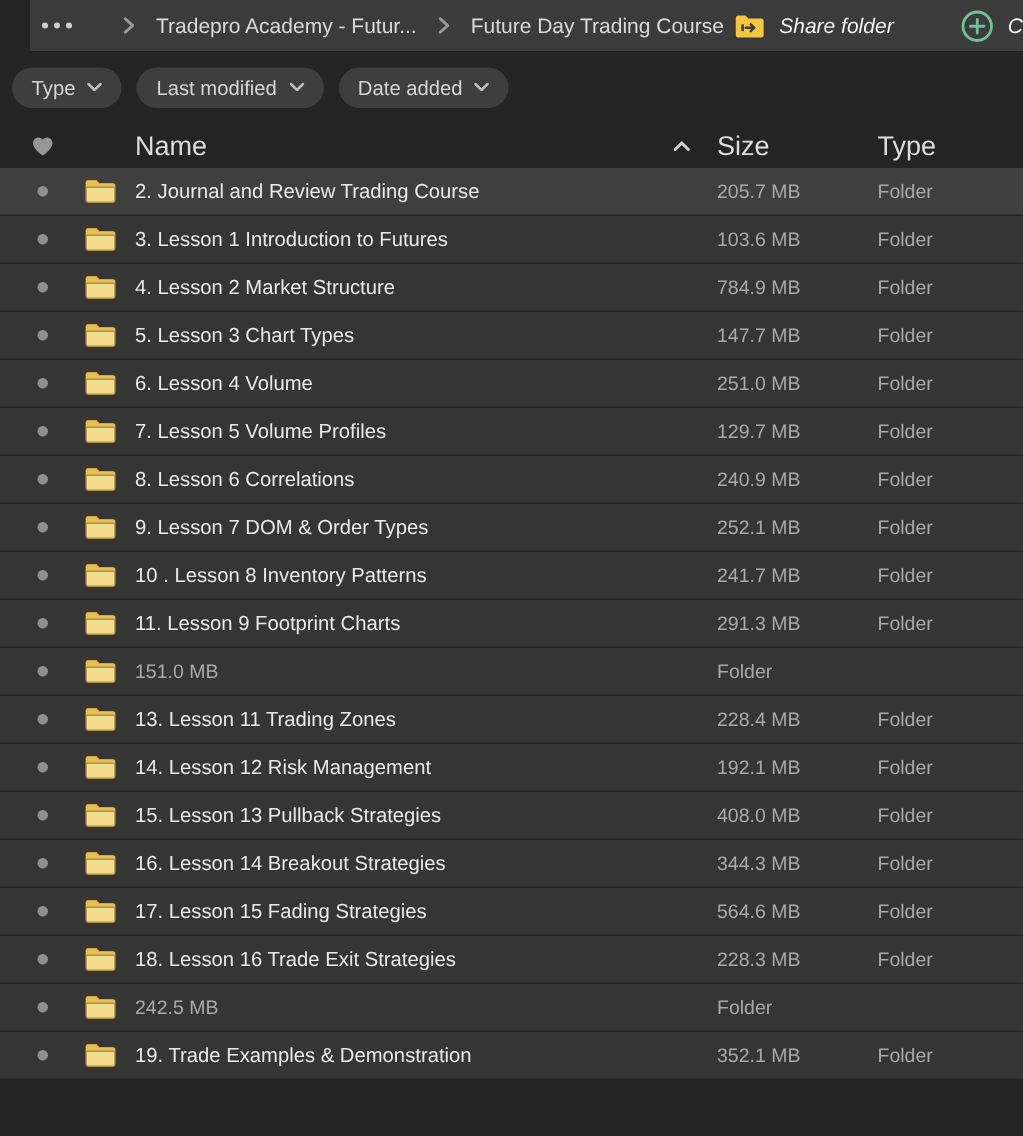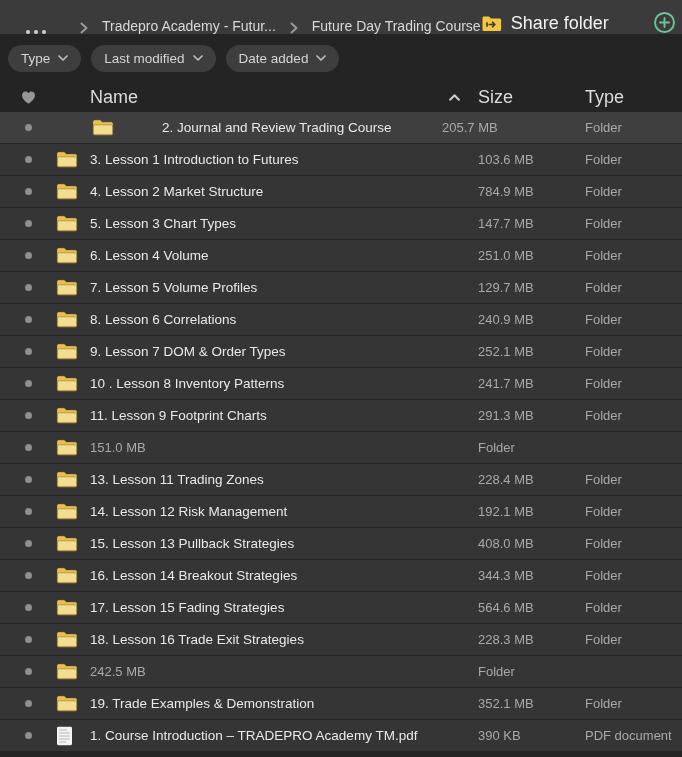--- a/index.html
+++ b/index.html
@@ -20,30 +20,30 @@
   *{box-sizing:border-box;margin:0;padding:0;}
   html,body{width:682px;height:757px;overflow:hidden;}
   body{
     background:var(--page-bg);
     font-family:"Liberation Sans", sans-serif;
     -webkit-font-smoothing:antialiased;
   }
   
   .topbar{
     height:34px;background:var(--topbar-bg);
-    display:flex;align-items:flex-end;
-    padding:0 0 0 26px;white-space:nowrap;overflow:hidden;
+    display:flex;align-items:center;
+    padding:0 0 0 8px;white-space:nowrap;overflow:hidden;margin-left:20px;
   }
   .menu-dots{display:flex;gap:4px;align-items:center;cursor:pointer;margin-right:20px;}
   .menu-dots i{width:4px;height:4px;border-radius:50%;background:#cfcfcf;display:block;}
   .crumb-sep{display:flex;align-items:center;margin:0 14px;flex:0 0 auto;}
   .crumb{color:#d9d9d9;font-size:14px;cursor:pointer;}
   .crumb.current{color:#d9d9d9;}
   .topbar .spacer{flex:1;}
-  .tb-btn{display:flex;align-items:center;gap:9px;color:#f2f2f2;font-size:18px;cursor:pointer;flex:0 0 auto;}
+  .tb-btn{display:flex;align-items:center;gap:9px;color:#f2f2f2;font-size:14px;cursor:pointer;flex:0 0 auto;font-style:italic;}
   .tb-btn.share{margin-right:44px;}
   .tb-btn.create{margin-right:-24px;}
   
   .filter-row{
     height:48px;display:flex;align-items:center;gap:10px;padding:0 0 0 8px;
   }
   .chip{
     display:inline-flex;align-items:center;gap:8px;
     background:var(--chip-bg);border-radius:15px;height:27px;
     padding:0 13px;color:#d5d5d5;font-size:13.5px;cursor:pointer;
@@ -57,21 +57,21 @@
   .thead{
     height:30px;color:var(--header-text);font-size:18px;
   }
   .th-fav{display:flex;justify-content:center;align-items:center;cursor:pointer;}
   .th-name{display:flex;align-items:center;justify-content:space-between;cursor:pointer;padding-right:18px;}
   .th-size,.th-type{cursor:pointer;}
   .tbody{display:flex;flex-direction:column;gap:1px;}
   .row{
     height:31px;background:var(--row-bg);cursor:pointer;
   }
-  .row.highlighted{background:var(--row-highlight);gap:36px;}
+  .row.highlighted{background:var(--row-highlight);}
   .cell-dot{display:flex;justify-content:center;}
   .cell-dot i{width:7px;height:7px;border-radius:50%;background:#8f8f8f;display:block;}
   .cell-icon{display:flex;align-items:center;}
   .cell-name{
     color:var(--name-text);font-size:13.5px;
     overflow:hidden;text-overflow:ellipsis;white-space:nowrap;padding-right:8px;
   }
   .cell-size,.cell-type{color:var(--muted-text);font-size:13px;white-space:nowrap;}
   svg{display:block;}
 </style>
@@ -476,28 +476,13 @@
         <path d="M1.4 2.8c0-.8.6-1.4 1.4-1.4h5.4l1.8 2h9.2c.8 0 1.4.6 1.4 1.4v1H1.4z" fill="#e7bf55"></path>
         <path d="M1.4 5.8h19.2" stroke="#b3913a" stroke-width="0.9"></path>
       </svg>
 
     </span>
     <span class="cell-name">19. Trade Examples &amp; Demonstration</span>
     <span class="cell-size">352.1 MB</span>
     <span class="cell-type">Folder</span>
   </div>
 
-  <div class="row grid-cols">
-    <span class="cell-dot">
-        <i></i>
-      </span>
-    <span class="cell-icon">
-
-      <svg width="17" height="20" viewBox="0 0 17 20">
-        <rect x="1" y="0.8" width="15" height="18.4" rx="1.4" fill="#f4f4f4"></rect>
-        <path d="M3.6 4h7M3.6 7h9.8M3.6 10h9.8M3.6 13h9.8M3.6 16h6" stroke="#b5b5b5" stroke-width="1.1" stroke-linecap="round"></path>
-      </svg>
-    </span>
-    <span class="cell-name">1. Course Introduction – TRADEPRO Academy TM.pdf</span>
-    <span class="cell-size">390 KB</span>
-    <span class="cell-type">PDF document</span>
-  </div>
 </div>
 
 </body></html>

